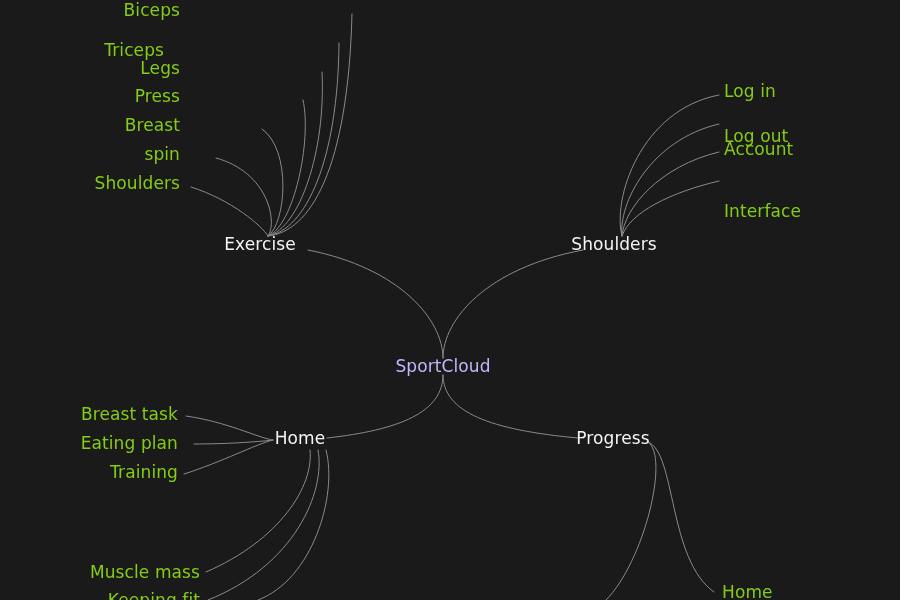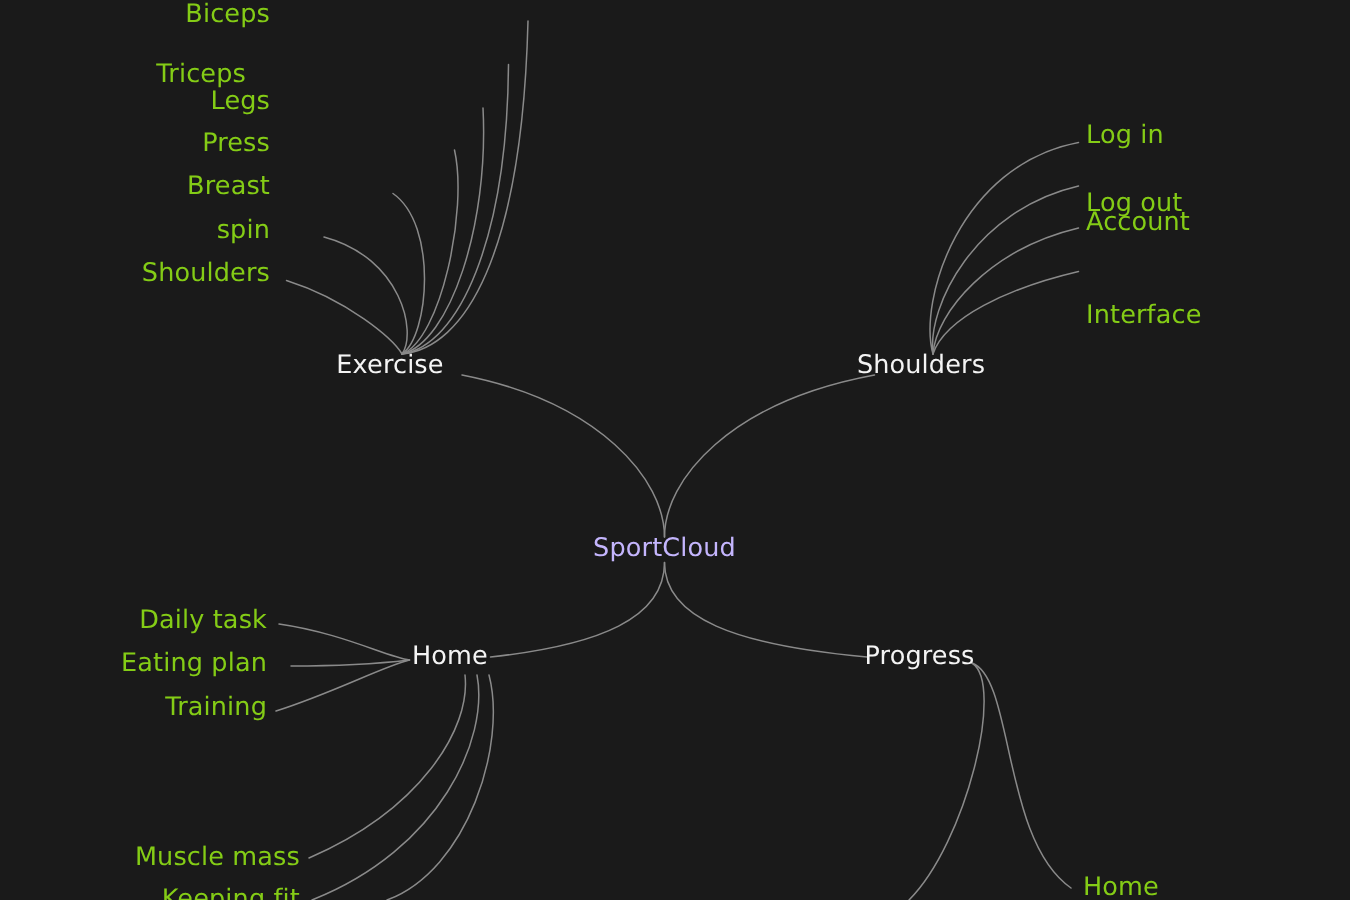--- a/index.html
+++ b/index.html
@@ -82,20 +82,20 @@
       <div class="node leaf anchor-end" style="left: 164px; top: 39px; margin-top: 11px;">Triceps</div>
       <div class="node leaf anchor-end" style="left: 180px; top: 68px;">Legs</div>
       <div class="node leaf anchor-end" style="left: 180px; top: 96px;">Press</div>
       <div class="node leaf anchor-end" style="left: 180px; top: 125px;">Breast</div>
       <div class="node leaf anchor-end" style="left: 180px; top: 154px;">spin</div>
       <div class="node leaf anchor-end" style="left: 180px; top: 183px;">Shoulders</div>
       <div class="node leaf anchor-start" style="left: 724px; top: 91px;">Log in</div>
       <div class="node leaf anchor-start" style="left: 724px; top: 120px; margin-top: 16px;">Log out</div>
       <div class="node leaf anchor-start" style="left: 724px; top: 149px;">Account</div>
       <div class="node leaf anchor-start" style="left: 724px; top: 178px; margin-top: 33px;">Interface</div>
-      <div class="node leaf anchor-end" style="left: 178px; top: 414px;">Daily task</div>
+      <div class="node leaf anchor-end" style="left: 178px; top: 414px;">Breast task</div>
       <div class="node leaf anchor-end" style="left: 178px; top: 443px;">Eating plan</div>
       <div class="node leaf anchor-end" style="left: 178px; top: 472px;">Training</div>
       <div class="node leaf anchor-end" style="left: 200px; top: 572px;">Muscle mass</div>
       <div class="node leaf anchor-end" style="left: 200px; top: 600px;">Keeping fit</div>
       <div class="node leaf anchor-start" style="left: 722px; top: 592px;">Home</div>
     </div>
 </div>
 
 </body></html>

